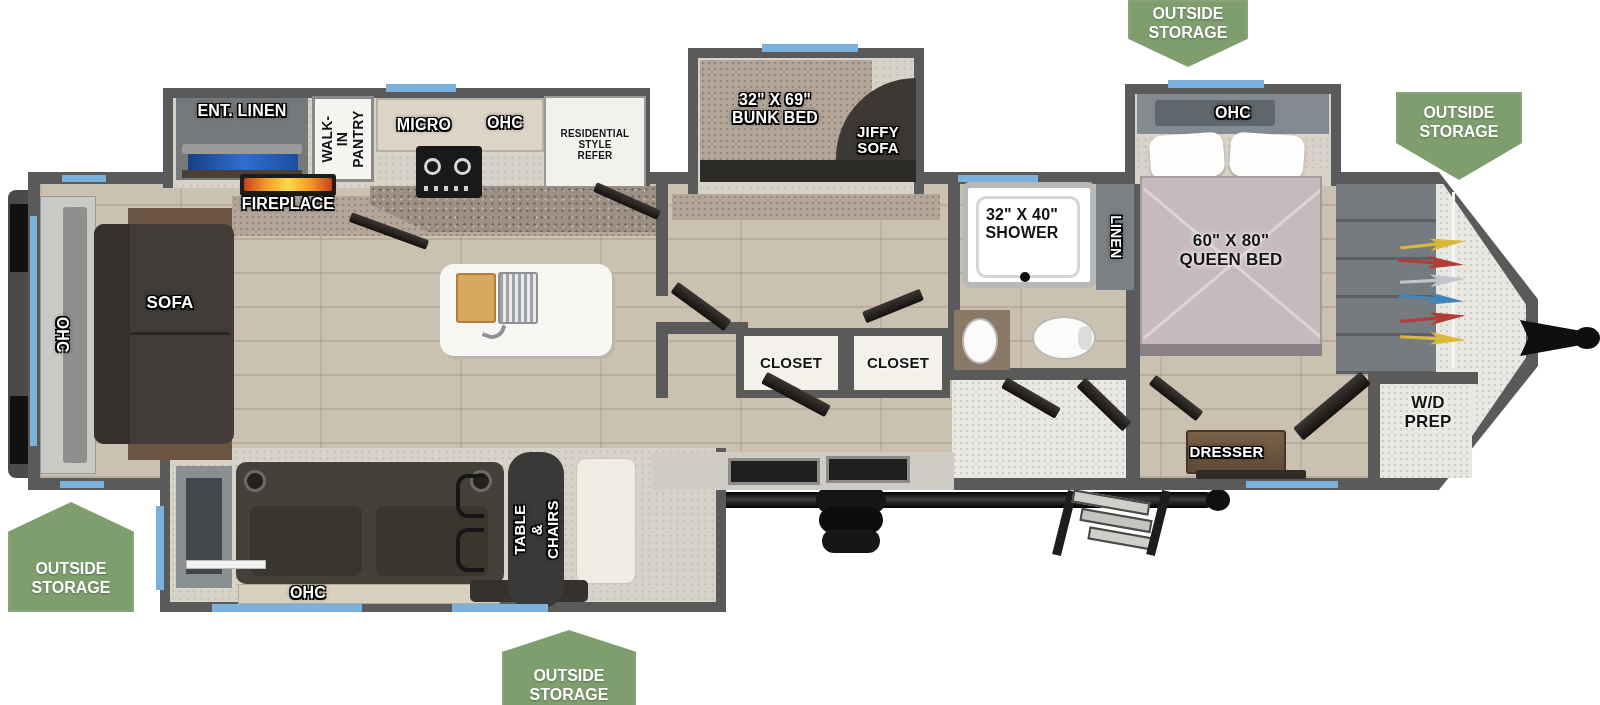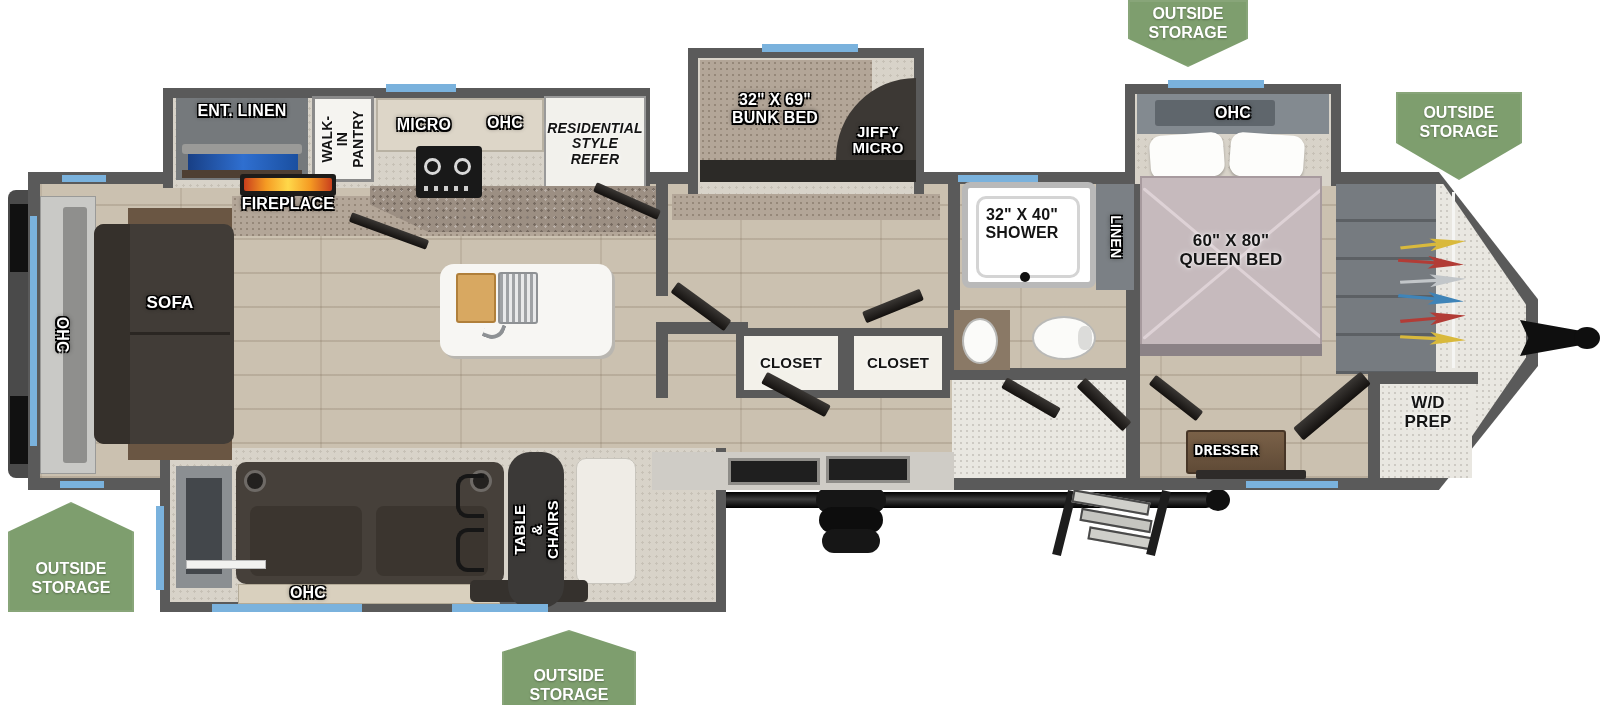--- a/index.html
+++ b/index.html
@@ -93,21 +93,21 @@
   <div class="abs" style="left:312px;top:96px;width:62px;height:86px;background:#f5f4f0;border:3px solid #8a8a8a;z-index:3;display:flex;align-items:center;justify-content:center;">
     <span class="rotM90 lbl lblB" style="font-size:14px;">WALK-IN
 PANTRY</span>
   </div>
 
   <div class="abs" style="left:376px;top:98px;width:168px;height:54px;background:#ddd6c8;border:2px solid #b8b1a2;z-index:3;"></div>
   <div class="abs lbl lblW" style="left:382px;top:114px;width:84px;height:22px;font-size:16px;">MICRO</div>
   <div class="abs lbl lblW" style="left:470px;top:112px;width:70px;height:22px;font-size:16px;">OHC</div>
 
   <div class="abs" style="left:544px;top:96px;width:102px;height:96px;background:#f2f1ec;border:2px solid #999;z-index:3;"></div>
-  <div class="abs lbl lblB" style="left:544px;top:104px;width:102px;height:80px;font-size:14px;font-style:italic;">RESIDENTIAL
+  <div class="abs lbl lblB" style="left:544px;top:104px;width:102px;height:80px;font-size:10px;">RESIDENTIAL
 STYLE
 REFER</div>
 
   <div class="abs granite" style="left:370px;top:186px;width:292px;height:46px;clip-path:polygon(0 0,100% 0,100% 100%,20% 100%,0 40%);z-index:3;"></div>
   <div class="abs" style="left:416px;top:146px;width:66px;height:52px;background:#191919;border-radius:4px;z-index:4;">
     <div class="abs" style="left:8px;top:12px;width:17px;height:17px;border:3px solid #d9d9d9;border-radius:50%;"></div>
     <div class="abs" style="left:38px;top:12px;width:17px;height:17px;border:3px solid #d9d9d9;border-radius:50%;"></div>
     <div class="abs" style="left:8px;top:40px;width:50px;height:5px;background:repeating-linear-gradient(90deg,#cfcfcf 0 4px,#191919 4px 10px);"></div>
   </div>
   <div class="abs" style="left:348px;top:226px;width:82px;height:10px;transform:rotate(20deg);background:linear-gradient(180deg,#3a3734,#14110f);z-index:5;border-radius:2px;"></div>
@@ -119,21 +119,21 @@
   <div class="abs lbl lblW" style="left:232px;top:194px;width:112px;height:20px;font-size:16px;">FIREPLACE</div>
 
   <div class="abs slidefloor" style="left:688px;top:48px;width:236px;height:146px;border:10px solid #5a5a5a;border-bottom:none;z-index:2;"></div>
   <div class="abs blue" style="left:762px;top:44px;width:96px;height:8px;"></div>
   <div class="abs carpet" style="left:700px;top:60px;width:172px;height:106px;border-bottom:6px solid #8d8274;z-index:3;"></div>
   <div class="abs" style="left:836px;top:78px;width:80px;height:104px;background:#3c3834;border-top-left-radius:80px;z-index:3;"></div>
   <div class="abs" style="left:700px;top:160px;width:216px;height:22px;background:#2c2a27;z-index:3;"></div>
   <div class="abs lbl lblW" style="left:700px;top:86px;width:150px;height:46px;font-size:16px;">32" X 69"
 BUNK BED</div>
   <div class="abs lbl lblW" style="left:840px;top:118px;width:76px;height:44px;font-size:15px;">JIFFY
-MICRO</div>
+SOFA</div>
   <div class="abs carpet" style="left:672px;top:194px;width:268px;height:26px;z-index:3;"></div>
 
   <div class="abs slidefloor" style="left:1125px;top:84px;width:216px;height:102px;border:10px solid #5a5a5a;border-bottom:none;z-index:2;"></div>
   <div class="abs blue" style="left:1168px;top:80px;width:96px;height:8px;"></div>
   <div class="abs" style="left:1137px;top:94px;width:192px;height:40px;background:#838a90;z-index:3;">
     <div class="abs" style="left:18px;top:6px;width:120px;height:26px;background:#5f666c;border-radius:3px;"></div>
   </div>
   <div class="abs lbl lblW" style="left:1137px;top:102px;width:192px;height:22px;font-size:16px;">OHC</div>
   <div class="abs" style="left:1150px;top:134px;width:74px;height:44px;background:#fdfdfb;border-radius:12px;transform:rotate(-4deg);box-shadow:0 2px 3px rgba(0,0,0,.25);z-index:3;"></div>
   <div class="abs" style="left:1230px;top:134px;width:74px;height:44px;background:#fdfdfb;border-radius:12px;transform:rotate(4deg);box-shadow:0 2px 3px rgba(0,0,0,.25);z-index:3;"></div>
@@ -241,21 +241,21 @@
   <div class="abs" style="left:1400px;top:312px;width:66px;height:13px;background:#b23c36;clip-path:polygon(0 38%,55% 38%,45% 0,100% 50%,45% 100%,55% 62%,0 62%);transform:rotate(-5deg);z-index:5;"></div>
   <div class="abs" style="left:1400px;top:332px;width:66px;height:13px;background:#d9b93c;clip-path:polygon(0 38%,55% 38%,45% 0,100% 50%,45% 100%,55% 62%,0 62%);transform:rotate(3deg);z-index:5;"></div>
 
   <div class="abs wall" style="left:1368px;top:372px;width:110px;height:12px;z-index:4;"></div>
   <div class="abs wall" style="left:1368px;top:372px;width:12px;height:108px;z-index:4;"></div>
   <div class="abs speckle" style="left:1380px;top:384px;width:92px;height:94px;z-index:3;"></div>
   <div class="abs lbl lblB" style="left:1384px;top:388px;width:88px;height:50px;font-size:17px;">W/D
 PREP</div>
 
   <div class="abs" style="left:1186px;top:430px;width:100px;height:44px;background:linear-gradient(#7a6148,#5f4a36);border:2px solid #473627;border-radius:3px;z-index:4;"></div>
-  <div class="abs lbl lblW" style="left:1186px;top:440px;width:81px;height:24px;font-size:15px;font-family:Liberation Mono, monospace;">DRESSER</div>
+  <div class="abs lbl lblW" style="left:1186px;top:440px;width:81px;height:24px;font-size:15px;">DRESSER</div>
   <div class="abs" style="left:1196px;top:470px;width:110px;height:9px;background:#2e2b29;border-radius:2px;z-index:4;"></div>
   <div class="abs door" style="left:1288px;top:398px;width:88px;height:16px;transform:rotate(-40deg);"></div>
   <div class="abs door" style="left:1146px;top:392px;width:60px;height:12px;transform:rotate(38deg);"></div>
 
   <div class="badge badge-down" style="left:1128px;top:0;width:120px;height:62px;padding-top:5px;">
     <span>OUTSIDE
 STORAGE</span>
   </div>
   <div class="badge badge-down" style="left:1396px;top:92px;width:126px;height:76px;padding-top:12px;">
     <span>OUTSIDE

